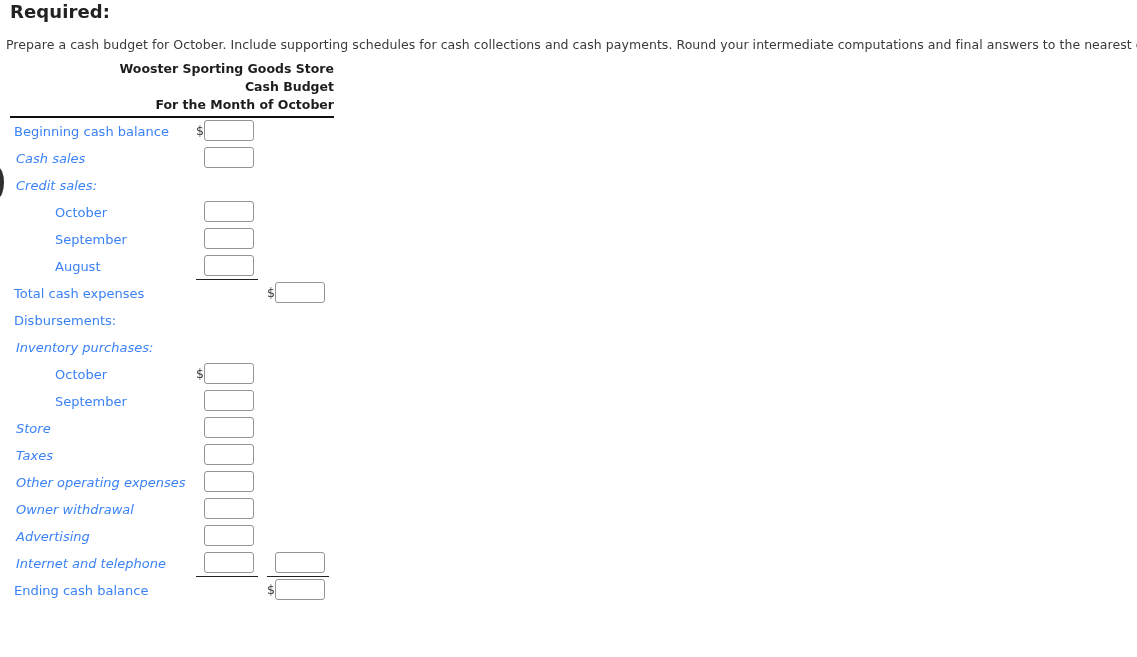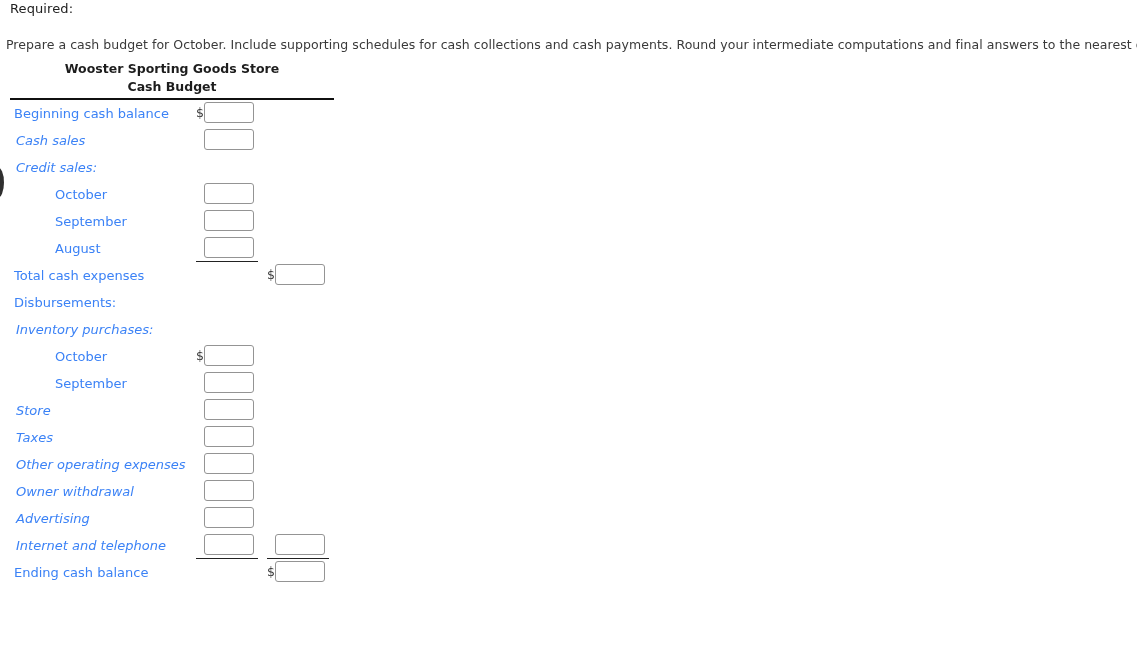--- a/index.html
+++ b/index.html
@@ -14,22 +14,22 @@
     overflow: hidden;
     font-family: "DejaVu Sans", "Liberation Sans", sans-serif;
     color: #3a3a3a;
   }
 
   
   #required-heading {
     position: absolute;
     left: 10px;
     top: 1px;
-    font-size: 13px;
-    font-weight: normal;
+    font-size: 18px;
+    font-weight: bold;
     color: #222222;
     letter-spacing: 0.1px;
   }
   #instruction-text {
     position: absolute;
     left: 6px;
     top: 37px;
     font-size: 12.5px;
     color: #3a3a3a;
     white-space: nowrap;
@@ -49,21 +49,21 @@
 
   
   #budget-table {
     position: absolute;
     left: 0px;
     top: 60px;
     width: 360px;
   }
 
   .stmt-title {
-    text-align: center;
+    text-align: right;
     font-size: 12.5px;
     font-weight: bold;
     color: #1d1d1d;
     width: 324px;
     margin-left: 10px;
     line-height: 18px;
     white-space: nowrap;
   }
   #title-rule {
     margin-left: 10px;
@@ -136,20 +136,21 @@
 <div id="required-heading">Required:</div>
 
 <div id="instruction-text">Prepare a cash budget for October. Include supporting schedules for cash collections and cash payments. Round your intermediate computations and final answers to the nearest dollar.</div>
 
 <div id="side-handle"></div>
 
 <div id="budget-table">
 
   <div class="stmt-title">Wooster Sporting Goods Store</div>
   <div class="stmt-title">Cash Budget</div>
+  <div class="stmt-title">For the Month of October</div>
   <div id="title-rule"></div>
 
   <div class="row">
     <span class="row-label ind0">Beginning cash balance</span>
     <span class="dollar dollar-c1">$</span>
     <span class="cell col1">
       <input class="ans-box" type="text" value="" style="">
     </span>
   </div>
 

